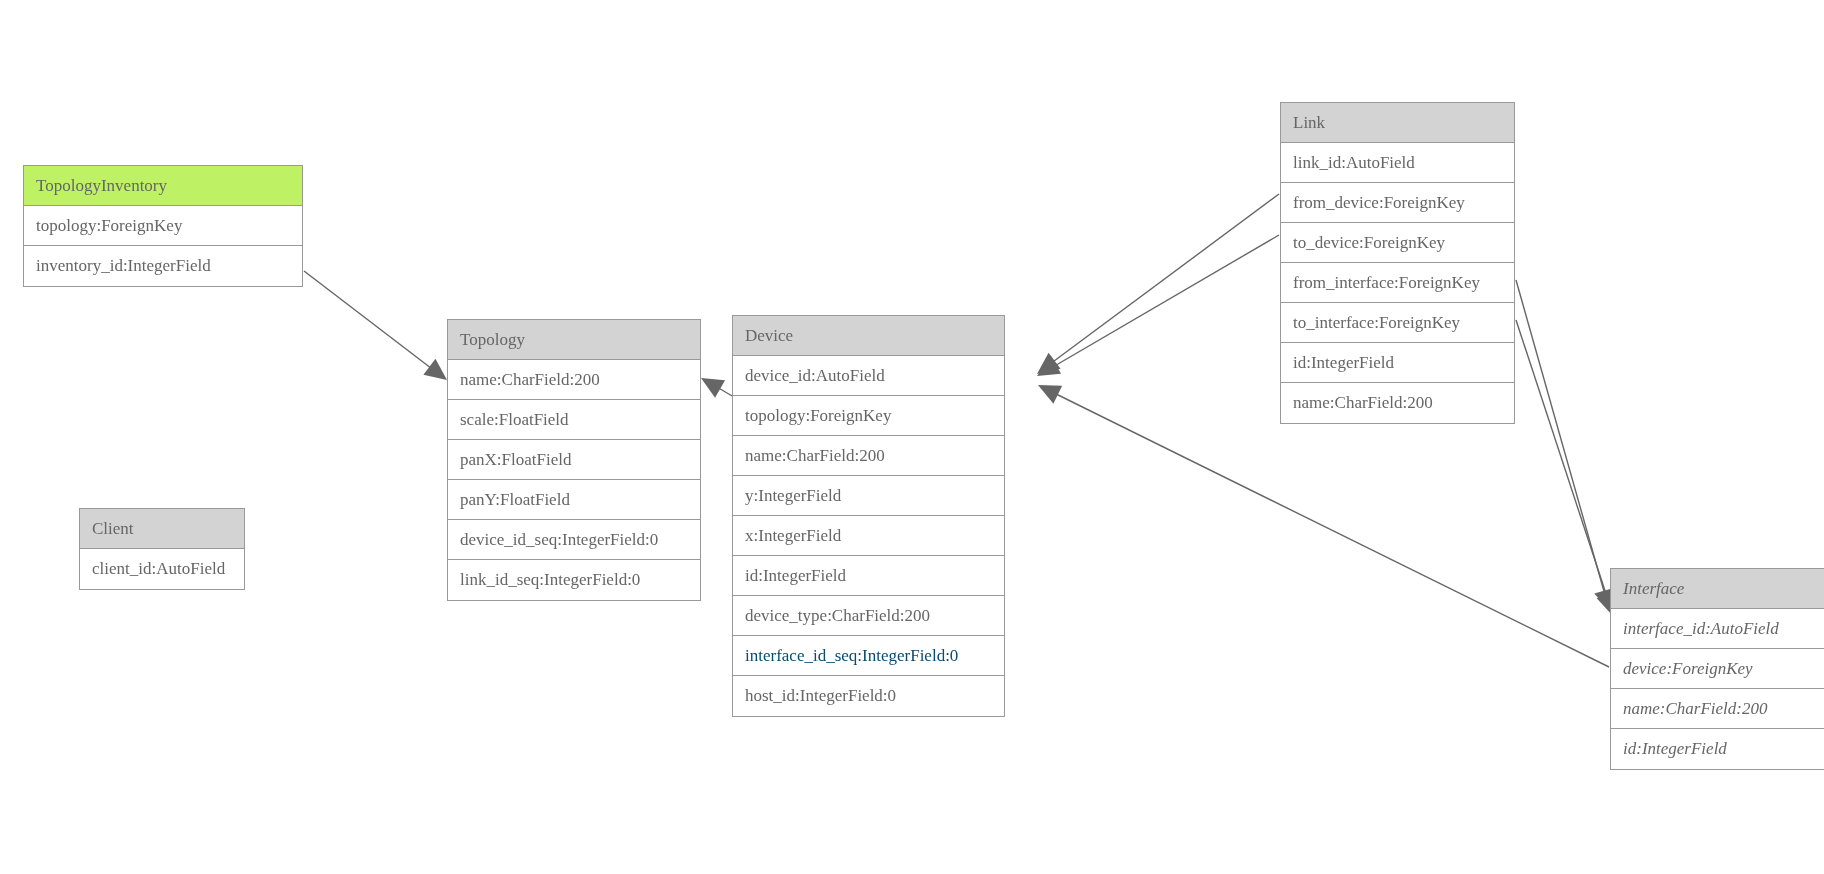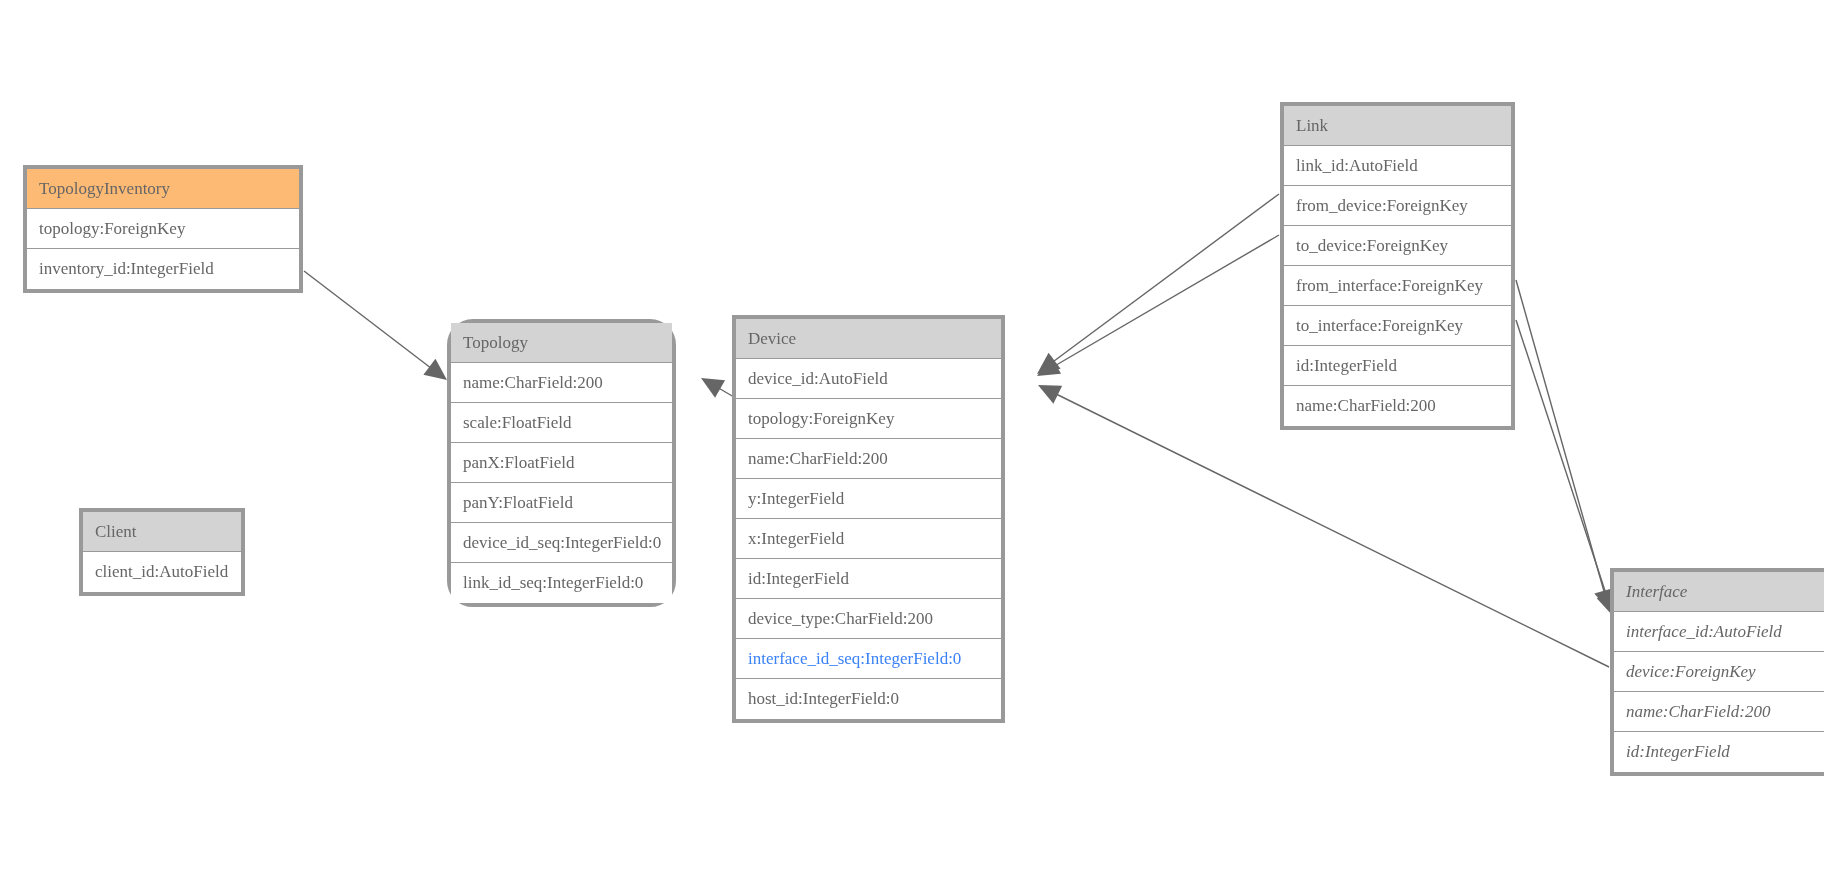--- a/index.html
+++ b/index.html
@@ -29,21 +29,21 @@
     width: 1824px;
     height: 874px;
     pointer-events: none;
     z-index: 1;
   }
 
   .entity {
     position: absolute;
     box-sizing: border-box;
     background: #ffffff;
-    border: 4px solid #737373;
+    border: 1px solid #737373;
     z-index: 2;
   }
 
   .entity-header {
     box-sizing: border-box;
     background: #d3d3d3;
     border-bottom: 1px solid #999999;
     color: #666666;
     font-size: 17px;
     line-height: 40px;
@@ -100,47 +100,47 @@
         <path d="M 1516,280 L 1607,602" stroke="#666666" stroke-width="1.4" fill="none"></path>
         <path d="M 0,0 L -22,-10 L -22,10 Z" fill="#666666" transform="translate(1610,612) rotate(74)"></path>
       </g>
       <g>
         <path d="M 1516,320 L 1610,606" stroke="#666666" stroke-width="1.4" fill="none"></path>
         <path d="M 0,0 L -22,-10 L -22,10 Z" fill="#666666" transform="translate(1613,616) rotate(72)"></path>
       </g>
     </svg>
 
 <div class="entity" style="left: 23px; top: 165px; width: 280px; border-color: rgb(153, 153, 153);">
-      <div class="entity-header" style="background: #fdba74; color: rgb(102, 102, 102); border-bottom-color: rgb(153, 153, 153);">TopologyInventory</div>
+      <div class="entity-header" style="background: #bef264; color: rgb(102, 102, 102); border-bottom-color: rgb(153, 153, 153);">TopologyInventory</div>
       <div class="entity-field" style="color: rgb(102, 102, 102); border-bottom-color: rgb(153, 153, 153);">topology:ForeignKey</div>
       <div class="entity-field" style="color: rgb(102, 102, 102); border-bottom-color: rgb(153, 153, 153);">inventory_id:IntegerField</div>
     </div>
     <div class="entity" style="left: 79px; top: 508px; width: 166px; border-color: rgb(153, 153, 153);">
       <div class="entity-header" style="background: rgb(211, 211, 211); color: rgb(102, 102, 102); border-bottom-color: rgb(153, 153, 153);">Client</div>
       <div class="entity-field" style="color: rgb(102, 102, 102); border-bottom-color: rgb(153, 153, 153);">client_id:AutoField</div>
     </div>
-    <div class="entity" style="left: 447px; top: 319px; width: 229px; border-color: rgb(153, 153, 153); border-radius: 26px;">
+    <div class="entity" style="left: 447px; top: 319px; width: 254px; border-color: rgb(153, 153, 153);">
       <div class="entity-header" style="background: rgb(211, 211, 211); color: rgb(102, 102, 102); border-bottom-color: rgb(153, 153, 153);">Topology</div>
       <div class="entity-field" style="color: rgb(102, 102, 102); border-bottom-color: rgb(153, 153, 153);">name:CharField:200</div>
       <div class="entity-field" style="color: rgb(102, 102, 102); border-bottom-color: rgb(153, 153, 153);">scale:FloatField</div>
       <div class="entity-field" style="color: rgb(102, 102, 102); border-bottom-color: rgb(153, 153, 153);">panX:FloatField</div>
       <div class="entity-field" style="color: rgb(102, 102, 102); border-bottom-color: rgb(153, 153, 153);">panY:FloatField</div>
       <div class="entity-field" style="color: rgb(102, 102, 102); border-bottom-color: rgb(153, 153, 153);">device_id_seq:IntegerField:0</div>
       <div class="entity-field" style="color: rgb(102, 102, 102); border-bottom-color: rgb(153, 153, 153);">link_id_seq:IntegerField:0</div>
     </div>
     <div class="entity" style="left: 732px; top: 315px; width: 273px; border-color: rgb(153, 153, 153);">
       <div class="entity-header" style="background: rgb(211, 211, 211); color: rgb(102, 102, 102); border-bottom-color: rgb(153, 153, 153);">Device</div>
       <div class="entity-field" style="color: rgb(102, 102, 102); border-bottom-color: rgb(153, 153, 153);">device_id:AutoField</div>
       <div class="entity-field" style="color: rgb(102, 102, 102); border-bottom-color: rgb(153, 153, 153);">topology:ForeignKey</div>
       <div class="entity-field" style="color: rgb(102, 102, 102); border-bottom-color: rgb(153, 153, 153);">name:CharField:200</div>
       <div class="entity-field" style="color: rgb(102, 102, 102); border-bottom-color: rgb(153, 153, 153);">y:IntegerField</div>
       <div class="entity-field" style="color: rgb(102, 102, 102); border-bottom-color: rgb(153, 153, 153);">x:IntegerField</div>
       <div class="entity-field" style="color: rgb(102, 102, 102); border-bottom-color: rgb(153, 153, 153);">id:IntegerField</div>
       <div class="entity-field" style="color: rgb(102, 102, 102); border-bottom-color: rgb(153, 153, 153);">device_type:CharField:200</div>
-      <div class="entity-field" style="color: #3b82f6; border-bottom-color: rgb(153, 153, 153);">interface_id_seq:IntegerField:0</div>
+      <div class="entity-field" style="color: #0c4a6e; border-bottom-color: rgb(153, 153, 153);">interface_id_seq:IntegerField:0</div>
       <div class="entity-field" style="color: rgb(102, 102, 102); border-bottom-color: rgb(153, 153, 153);">host_id:IntegerField:0</div>
     </div>
     <div class="entity" style="left: 1280px; top: 102px; width: 235px; border-color: rgb(153, 153, 153);">
       <div class="entity-header" style="background: rgb(211, 211, 211); color: rgb(102, 102, 102); border-bottom-color: rgb(153, 153, 153);">Link</div>
       <div class="entity-field" style="color: rgb(102, 102, 102); border-bottom-color: rgb(153, 153, 153);">link_id:AutoField</div>
       <div class="entity-field" style="color: rgb(102, 102, 102); border-bottom-color: rgb(153, 153, 153);">from_device:ForeignKey</div>
       <div class="entity-field" style="color: rgb(102, 102, 102); border-bottom-color: rgb(153, 153, 153);">to_device:ForeignKey</div>
       <div class="entity-field" style="color: rgb(102, 102, 102); border-bottom-color: rgb(153, 153, 153);">from_interface:ForeignKey</div>
       <div class="entity-field" style="color: rgb(102, 102, 102); border-bottom-color: rgb(153, 153, 153);">to_interface:ForeignKey</div>
       <div class="entity-field" style="color: rgb(102, 102, 102); border-bottom-color: rgb(153, 153, 153);">id:IntegerField</div>

